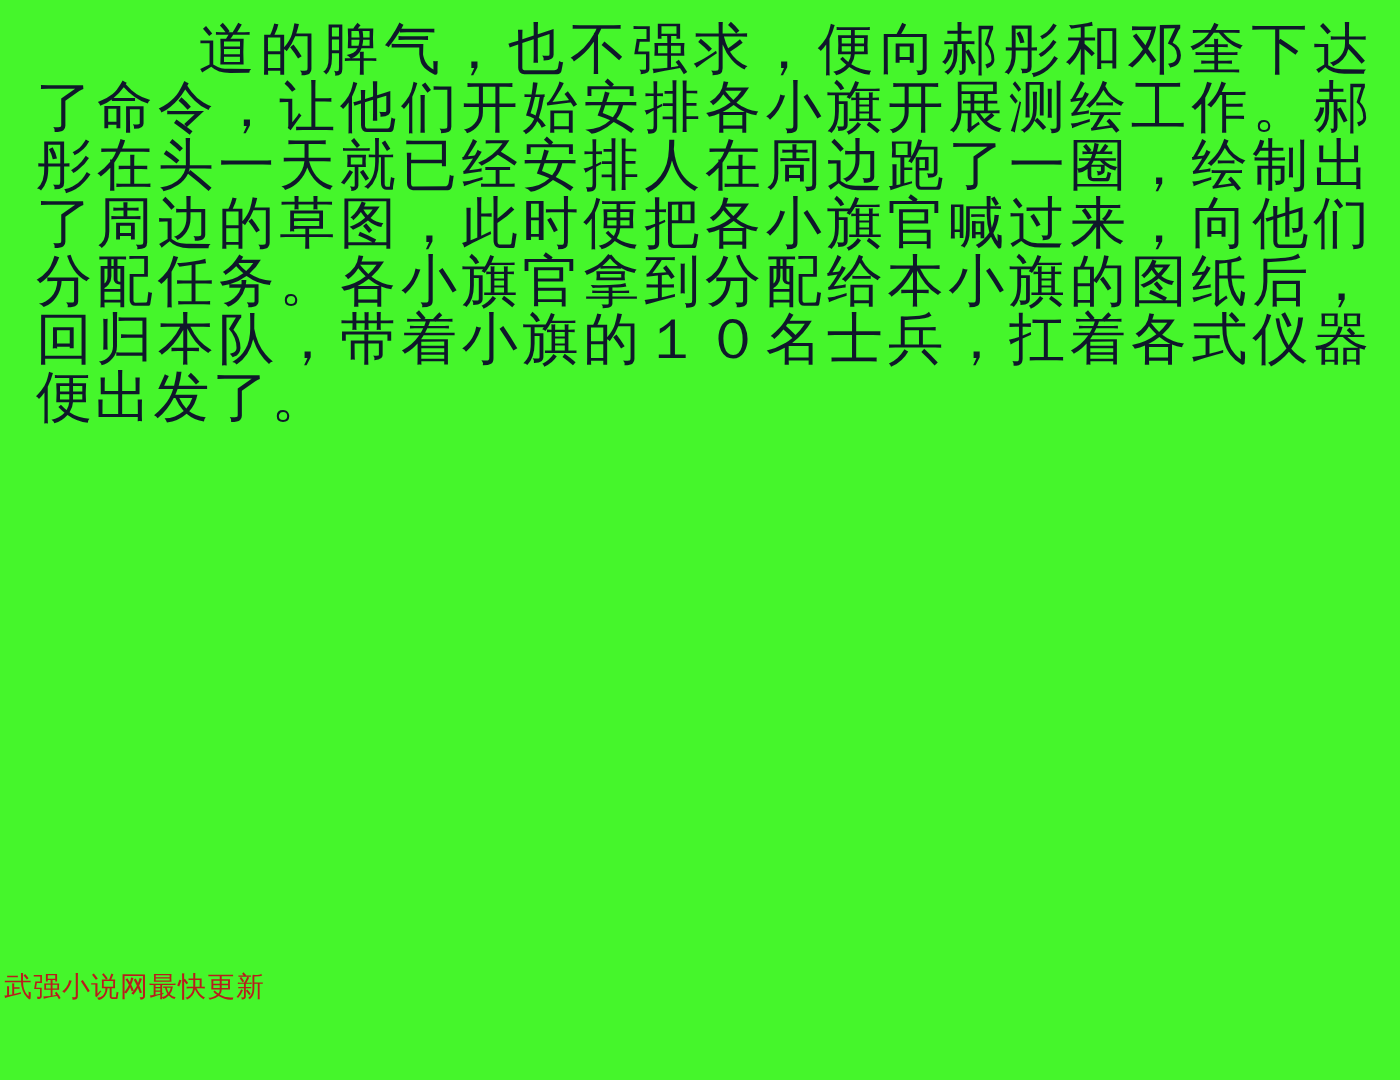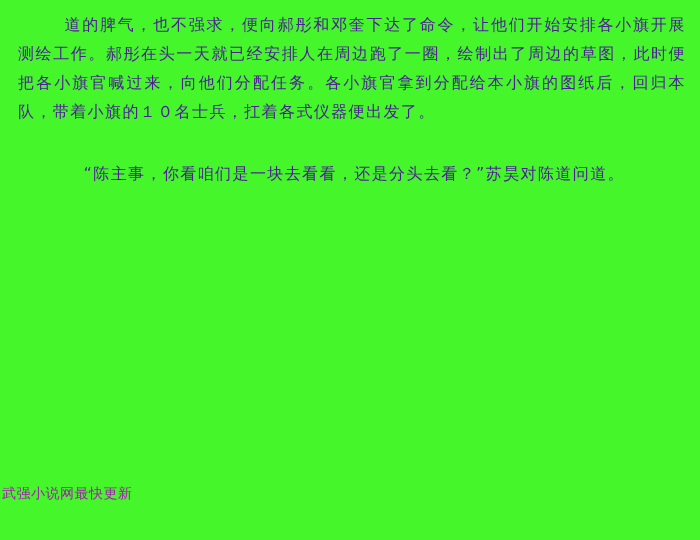--- a/index.html
+++ b/index.html
@@ -14,43 +14,42 @@
     overflow: hidden;
     font-family: "DejaVu Sans", sans-serif;
   }
   .page {
     position: absolute;
     top: 10px;
     left: 18px;
     right: 14px;
   }
   .para {
-    font-size: 16px;
+    font-size: 28px;
     line-height: 29px;
     letter-spacing: 1.4px;
-    color: #4c1d95;
+    color: #0f172a;
     text-align: justify;
     margin: 0 0 33px 0;
     
     font-family: "DejaVu Sans", sans-serif;
   }
   .indent-3  { text-indent: 2.9em; }
   .indent-35 { text-indent: 3.5em; }
   .indent-4  { text-indent: 4.1em; }
   .watermark {
     position: absolute;
     left: 2px;
     top: 485px;
     font-size: 14px;
     letter-spacing: 0.5px;
-    color: #a21caf;
+    color: #b91c1c;
     font-family: "DejaVu Sans", sans-serif;
   }
 </style>
 </head>
 <body>
 
 <div class="page">
   <p class="para indent-3">道的脾气，也不强求，便向郝彤和邓奎下达了命令，让他们开始安排各小旗开展测绘工作。郝彤在头一天就已经安排人在周边跑了一圈，绘制出了周边的草图，此时便把各小旗官喊过来，向他们分配任务。各小旗官拿到分配给本小旗的图纸后，回归本队，带着小旗的１０名士兵，扛着各式仪器便出发了。</p>
-  <p class="para indent-4">“陈主事，你看咱们是一块去看看，还是分头去看？”苏昊对陈道问道。</p>
 </div>
 
 <div class="watermark">武强小说网最快更新</div>
 
 </body></html>

